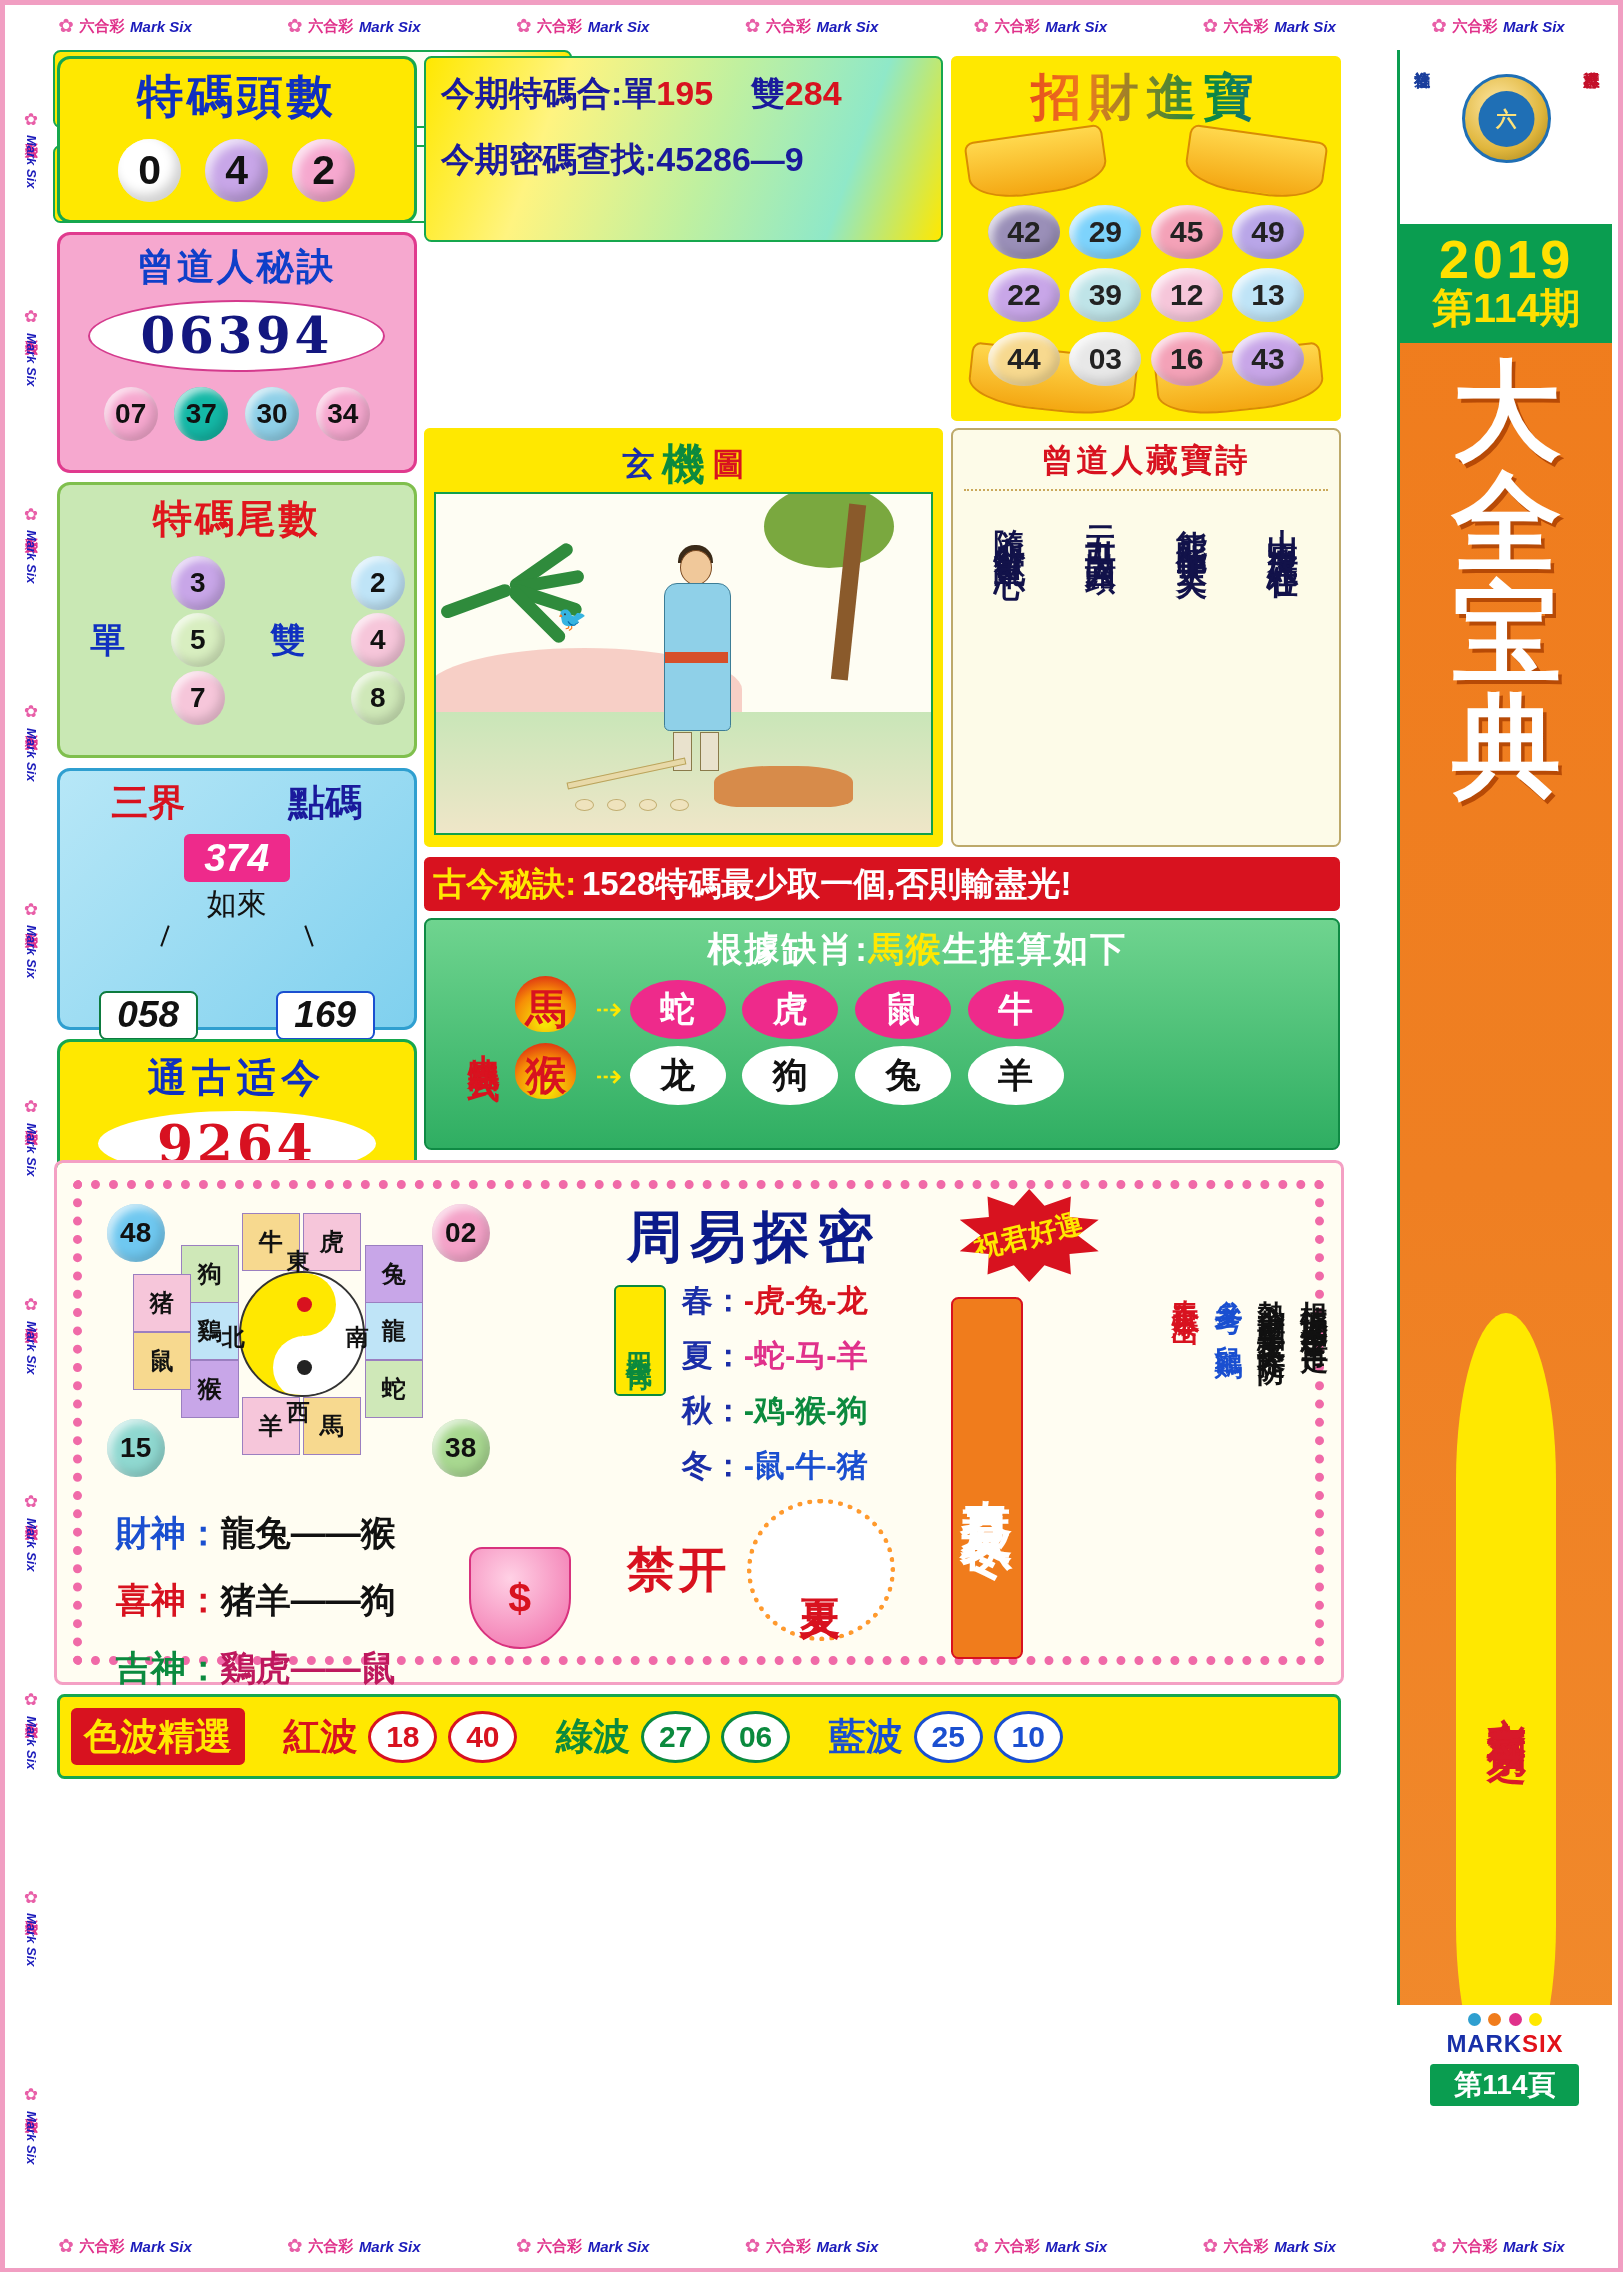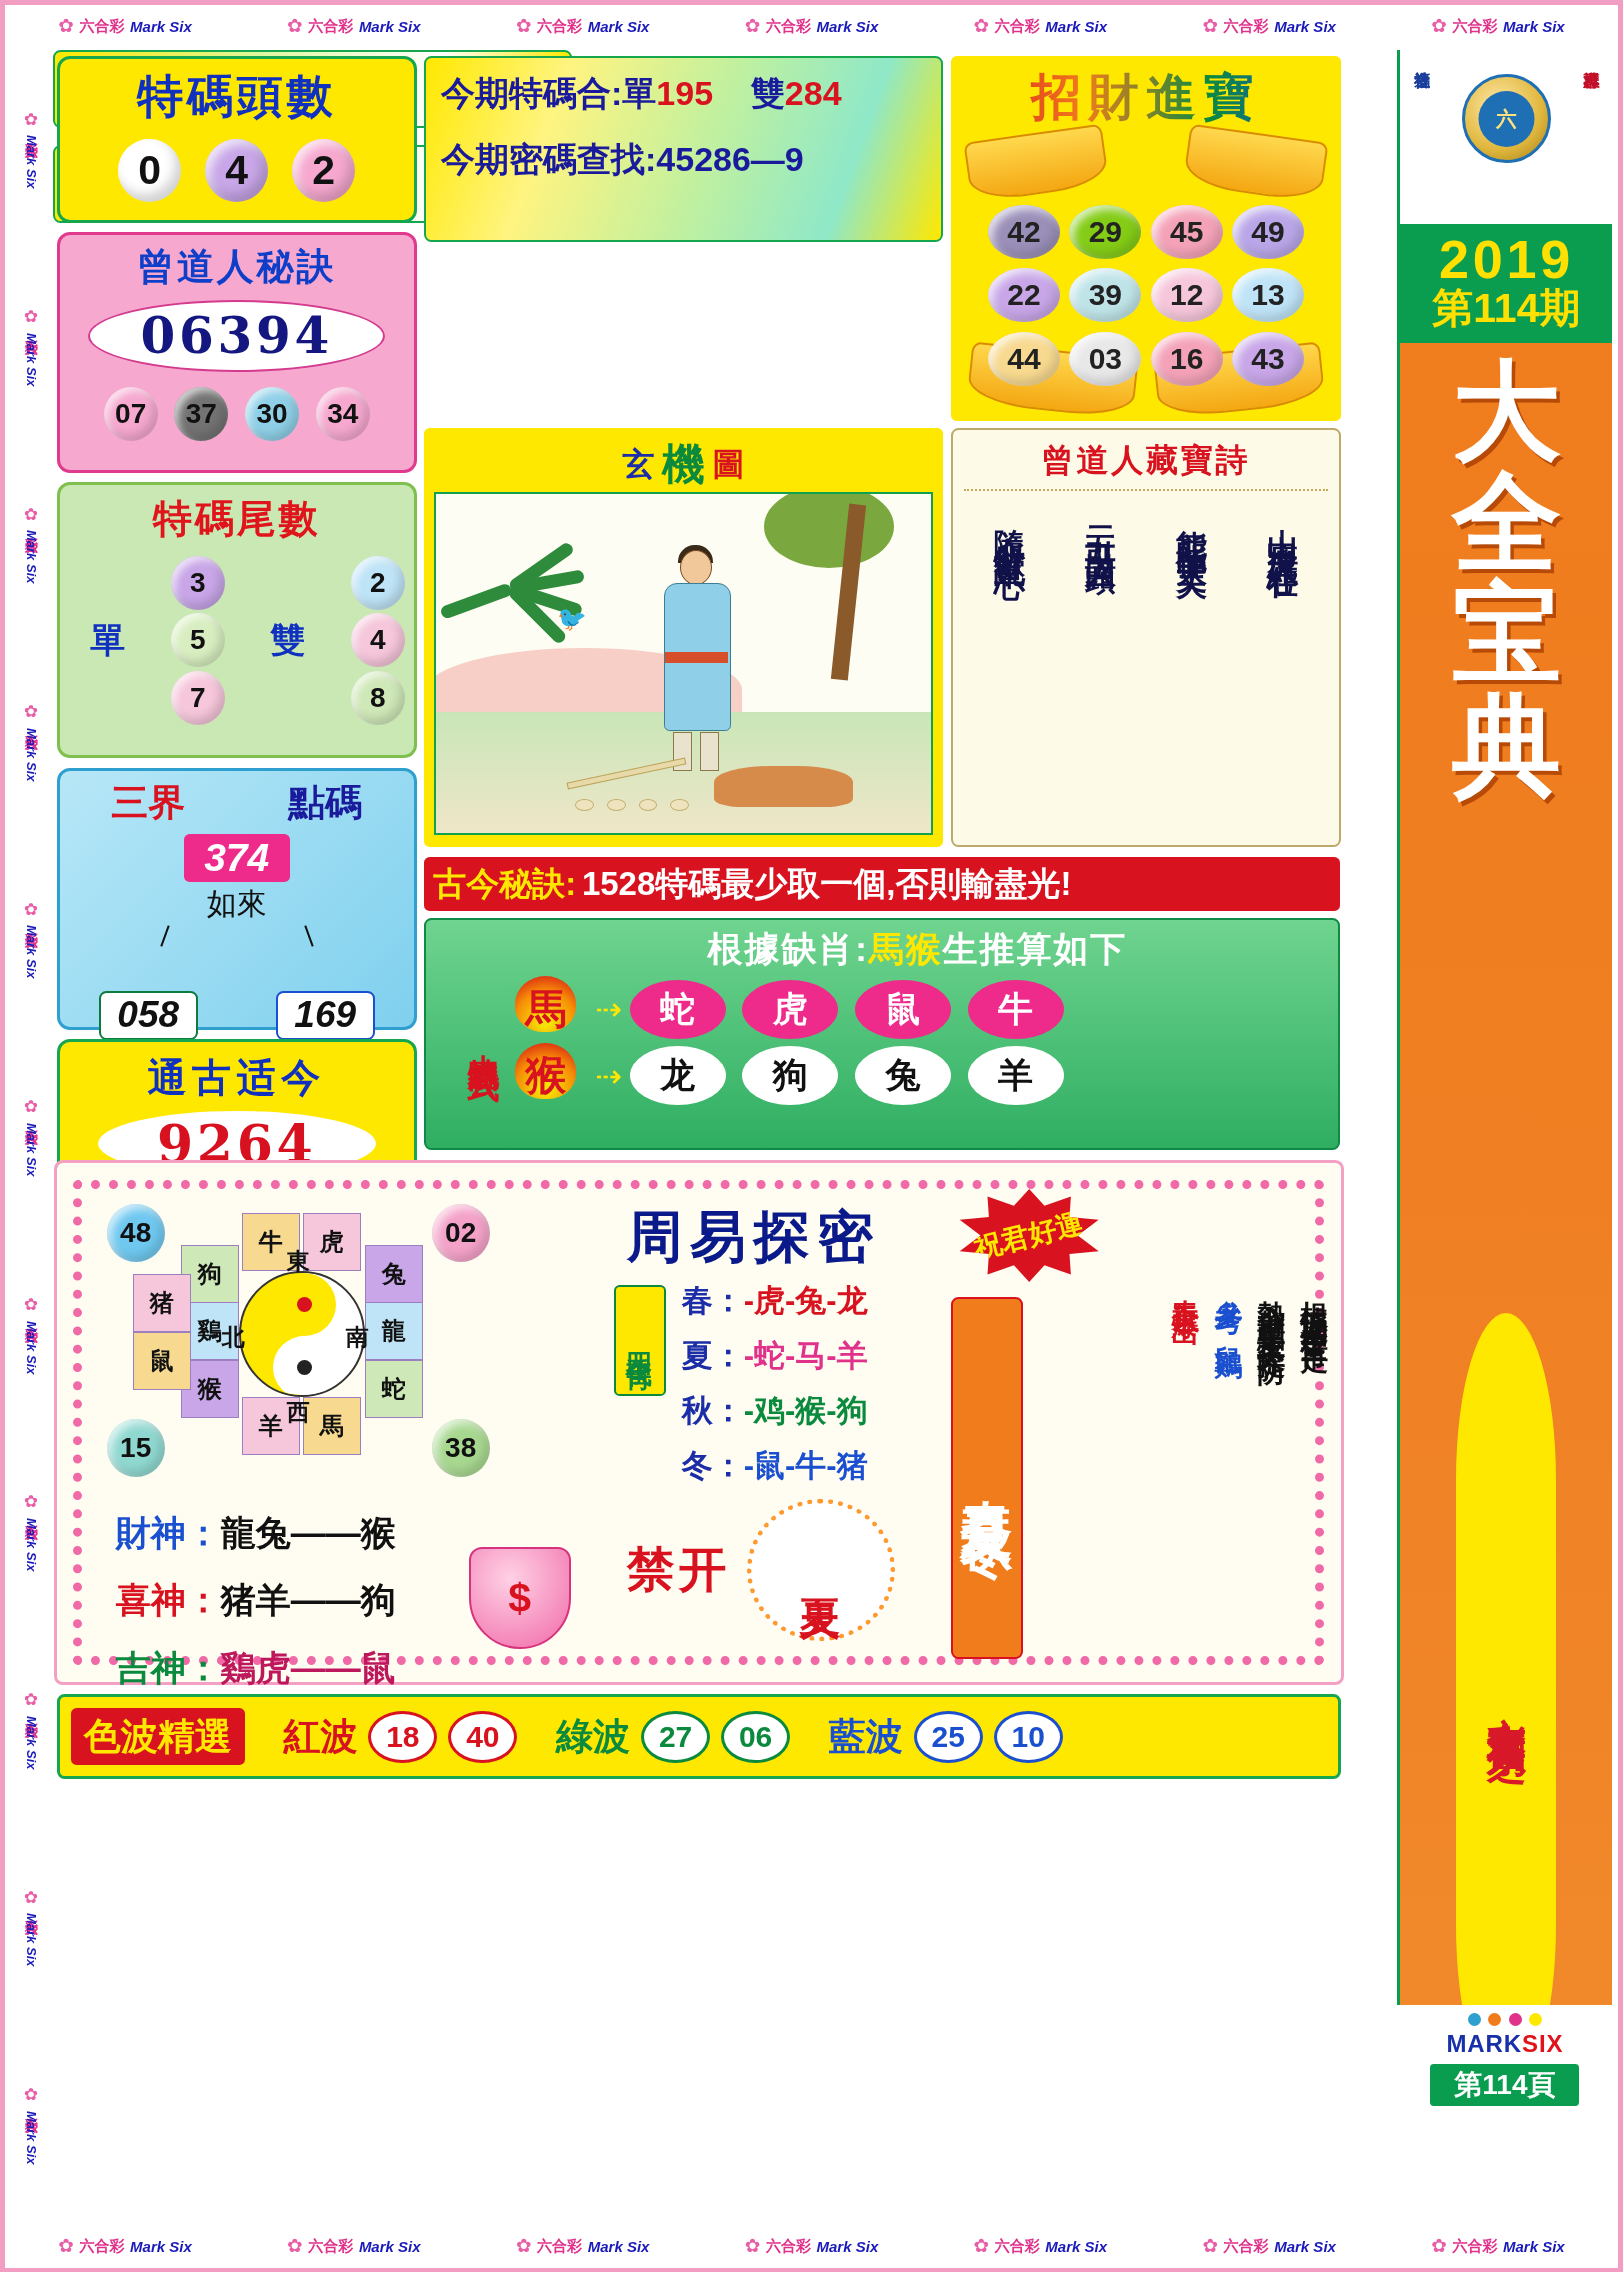--- a/index.html
+++ b/index.html
@@ -718,21 +718,21 @@
           <div class="ball" style="background:#c8a6e8">4</div>
           <div class="ball" style="background:#f6a8cf">2</div>
         </div>
       </div>
 
       <div class="card" id="c-secret">
         <div class="t">曾道人秘訣</div>
         <div class="oval">06394</div>
         <div class="row">
           <div class="sball" style="background:#f6a8cf">07</div>
-          <div class="sball" style="background:#737373">37</div>
+          <div class="sball" style="background:#14b8a6">37</div>
           <div class="sball" style="background:#8fd0e8">30</div>
           <div class="sball" style="background:#f6a8cf">34</div>
         </div>
       </div>
 
       <div class="card" id="c-tail">
         <div class="t">特碼尾數</div>
         <div class="grid">
           <div></div>
           <div class="cell">
@@ -860,21 +860,21 @@
 
       <div class="card" id="c-rich">
         <div class="t">招財進寶</div>
         <div class="ingots">
           <div class="ingot ing1"></div>
           <div class="ingot ing2"></div>
           <div class="ingot ing3"></div>
           <div class="ingot ing4"></div>
           <div class="numgrid">
             <div class="nball" style="background:#9a8fb8">42</div>
-            <div class="nball" style="background:#84cc16">29</div>
+            <div class="nball" style="background:#7dd3fc">29</div>
             <div class="nball" style="background:#f4a2b8">45</div>
             <div class="nball" style="background:#b9a6e8">49</div>
             <div class="nball" style="background:#c8a6e8">22</div>
             <div class="nball" style="background:#bfe4e8">39</div>
             <div class="nball" style="background:#f6c6da">12</div>
             <div class="nball" style="background:#bfe4f7">13</div>
             <div class="nball" style="background:#f7d98f">44</div>
             <div class="nball" style="background:#e8e8e8">03</div>
             <div class="nball" style="background:#f4a2b8">16</div>
             <div class="nball" style="background:#c8a6e8">43</div>

